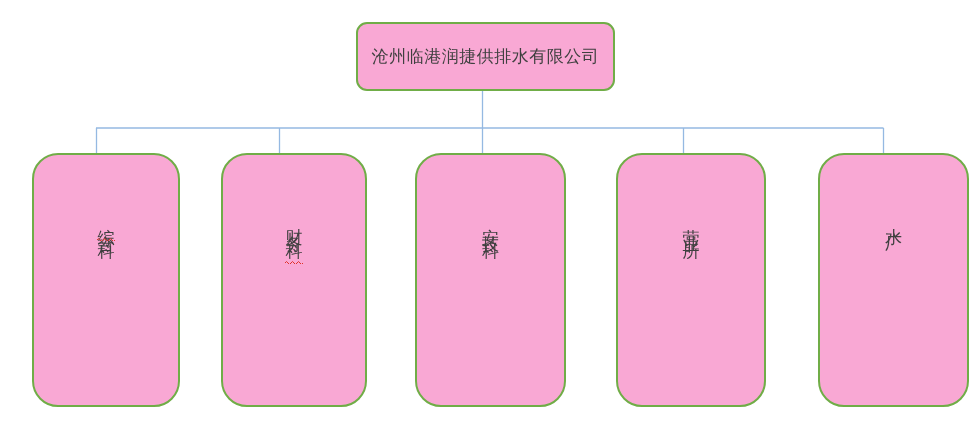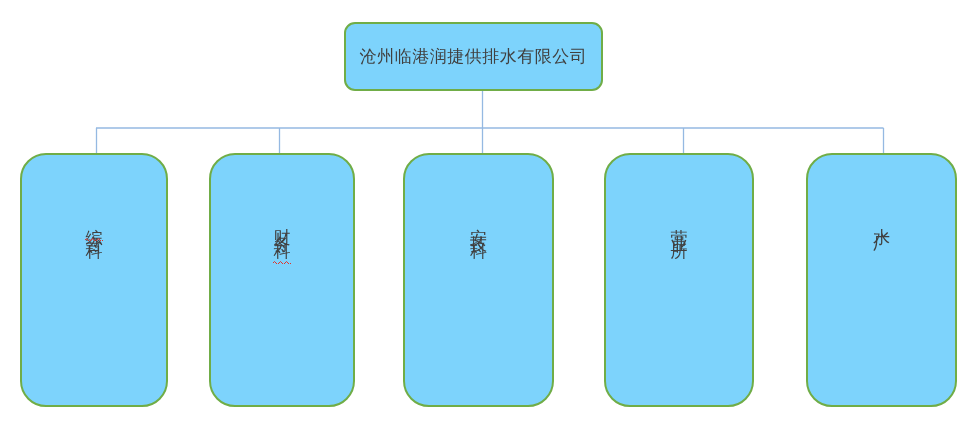--- a/index.html
+++ b/index.html
@@ -17,22 +17,23 @@
   }
   .connectors {
     position: absolute;
     left: 0; top: 0;
     width: 974px; height: 421px;
     pointer-events: none;
   }
   .node {
     position: absolute;
     box-sizing: border-box;
-    background: #7dd3fc;
+    background: #f9a8d4;
     border: 2px solid #70AD47;
+    margin-left: 12px;
   }
   .root-node {
     left: 344px; top: 22px;
     width: 259px; height: 69px;
     border-radius: 11px;
     display: flex;
     align-items: center;
     justify-content: center;
   }
   .root-label {

